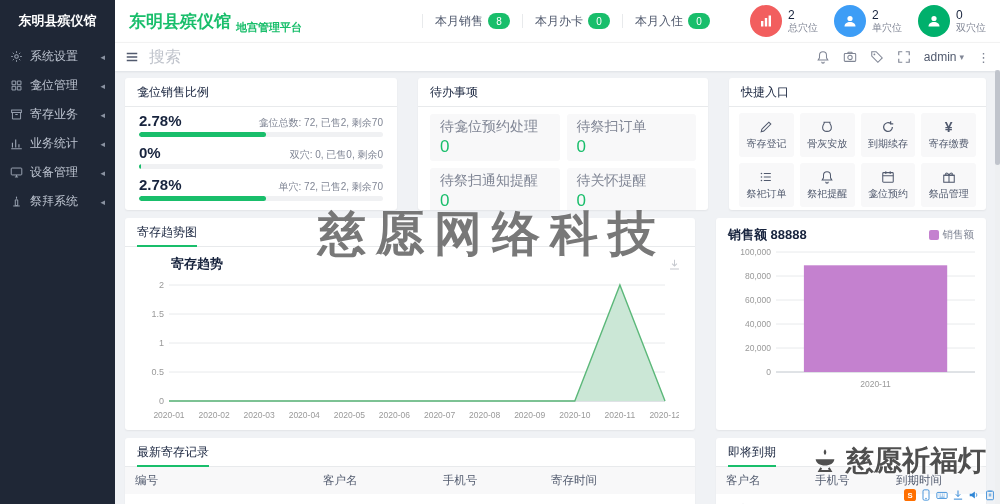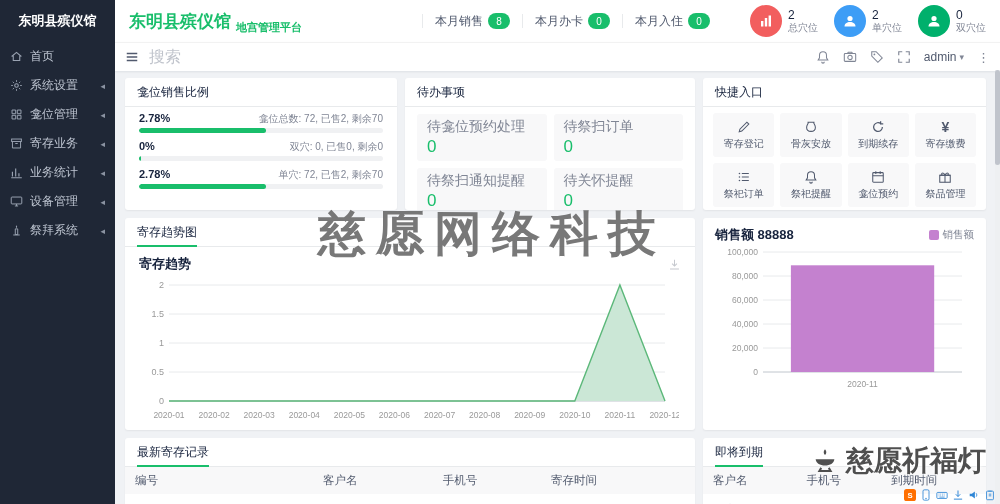--- a/index.html
+++ b/index.html
@@ -38,49 +38,49 @@
   .tb-search{border:none;outline:none;font-size:16px;color:#515a6e;width:150px;background:transparent;}
   .tb-search::placeholder{color:#c0c4cc;}
   .tb-right{margin-left:auto;display:flex;align-items:center;gap:13px;color:#808695;}
   .tb-ic{display:inline-flex;cursor:pointer;}
   .tb-ic svg{width:14px;height:14px;}
   .tb-admin{font-size:12px;color:#515a6e;display:flex;gap:3px;align-items:center;cursor:pointer;}
   .caret{font-size:9px;color:#808695;}
   .kebab{font-size:13px;color:#808695;cursor:pointer;}
   
   .content{flex:1;padding:7px 14px 0 10px;overflow:hidden;position:relative;}
-  .row{display:flex;gap:8px;}
+  .row{display:flex;gap:21px;}
   .card{background:#fff;border-radius:3px;box-shadow:0 1px 2px rgba(0,0,0,.06);overflow:hidden;}
   .card-hd{height:28px;display:flex;align-items:center;padding:0 12px;border-bottom:1px solid #e8eaec;font-size:12px;color:#17233d;}
   .hd-title{position:relative;height:28px;line-height:28px;}
   .hd-title.active::after{content:"";position:absolute;left:0;right:0;bottom:-1px;height:2px;background:#19be6b;}
   .row1{height:132px;}
   .card-ratio{width:272px;}
   .ratio-body{padding:5px 14px 0;}
   .ratio-row{margin-bottom:7px;}
   .ratio-line{display:flex;justify-content:space-between;align-items:baseline;}
-  .ratio-pct{font-size:11px;font-weight:bold;color:#17233d;}
+  .ratio-pct{font-size:15px;font-weight:bold;color:#17233d;}
   .ratio-desc{font-size:10px;color:#808695;}
   .ratio-track{height:5px;background:#f0f1f3;border-radius:3px;margin-top:2px;overflow:hidden;}
   .ratio-fill{height:100%;background:#19be6b;border-radius:3px;width:0;}
   .card-todo{width:290px;}
   .todo-grid{display:grid;grid-template-columns:1fr 1fr;gap:7px;padding:7px 12px;}
   .todo-box{background:#f8f8f9;border-radius:3px;padding:4px 10px;cursor:pointer;}
   .todo-label{font-size:14px;color:#808695;}
   .todo-val{font-size:17px;color:#19be6b;margin-top:1px;}
   .card-quick{flex:1;}
   .quick-grid{display:grid;grid-template-columns:repeat(4,1fr);gap:6px;padding:6px 10px;}
   .qbtn{background:#f8f8f9;border-radius:3px;display:flex;flex-direction:column;align-items:center;justify-content:center;height:44px;color:#515a6e;cursor:pointer;}
   .qbtn svg{width:14px;height:14px;}
   .q-yen{font-size:14px;font-weight:bold;line-height:14px;}
   .q-label{font-size:10px;margin-top:3px;}
   .row2{height:212px;margin-top:8px;}
   .card-trend{width:570px;}
   .chart-title-row{display:flex;align-items:center;padding:8px 14px 0;}
-  .chart-title{font-size:13px;font-weight:bold;color:#17233d;}
+  .chart-title{font-size:13px;font-weight:bold;color:#17233d;margin-left:32px;}
   .chart-tool{margin-left:auto;color:#c5c8ce;display:inline-flex;cursor:pointer;}
   .chart-tool svg{width:13px;height:13px;}
   #trend-chart{padding:2px 14px 0;}
   .card-sales{flex:1;}
   .sales-row{display:flex;align-items:center;justify-content:space-between;padding:8px 12px 0;}
   .sales-amount{font-size:13px;font-weight:bold;color:#17233d;}
   .legend{display:flex;align-items:center;gap:4px;font-size:10.5px;color:#808695;}
   .legend-sq{width:10px;height:10px;border-radius:2px;background:#c481cf;}
   #sales-chart{padding:0 12px;}
   .row3{height:170px;margin-top:8px;}
@@ -100,28 +100,20 @@
   .bbar svg{width:12px;height:12px;}
   .scrollbar{position:absolute;right:0;top:70px;width:5px;height:434px;background:#eef0f2;z-index:40;}
   .scroll-thumb{width:5px;height:95px;background:#c0c4cc;border-radius:3px;}
 </style>
 </head>
 <body>
 
 <aside class="sidebar">
   <div class="sb-title">东明县殡仪馆</div>
   <nav>
-    <div class="sb-item">
-      <span class="sb-icon">
-          <svg viewBox="0 0 16 16">
-            <path d="M2 8l6-5 6 5M4 7v6h8V7" stroke="currentColor" fill="none" stroke-width="1.3"></path>
-          </svg>
-        </span>
-      <span>首页</span>
-    </div>
     <div class="sb-item">
       <span class="sb-icon">
           <svg viewBox="0 0 16 16">
             <circle cx="8" cy="8" r="2.2" stroke="currentColor" fill="none" stroke-width="1.3"></circle>
             <path d="M8 1.5v2M8 12.5v2M1.5 8h2M12.5 8h2M3.4 3.4l1.4 1.4M11.2 11.2l1.4 1.4M12.6 3.4l-1.4 1.4M4.8 11.2l-1.4 1.4" stroke="currentColor" stroke-width="1.2"></path>
           </svg>
         </span>
       <span>系统设置</span>
       <span class="sb-arrow">◂</span>
     </div>

